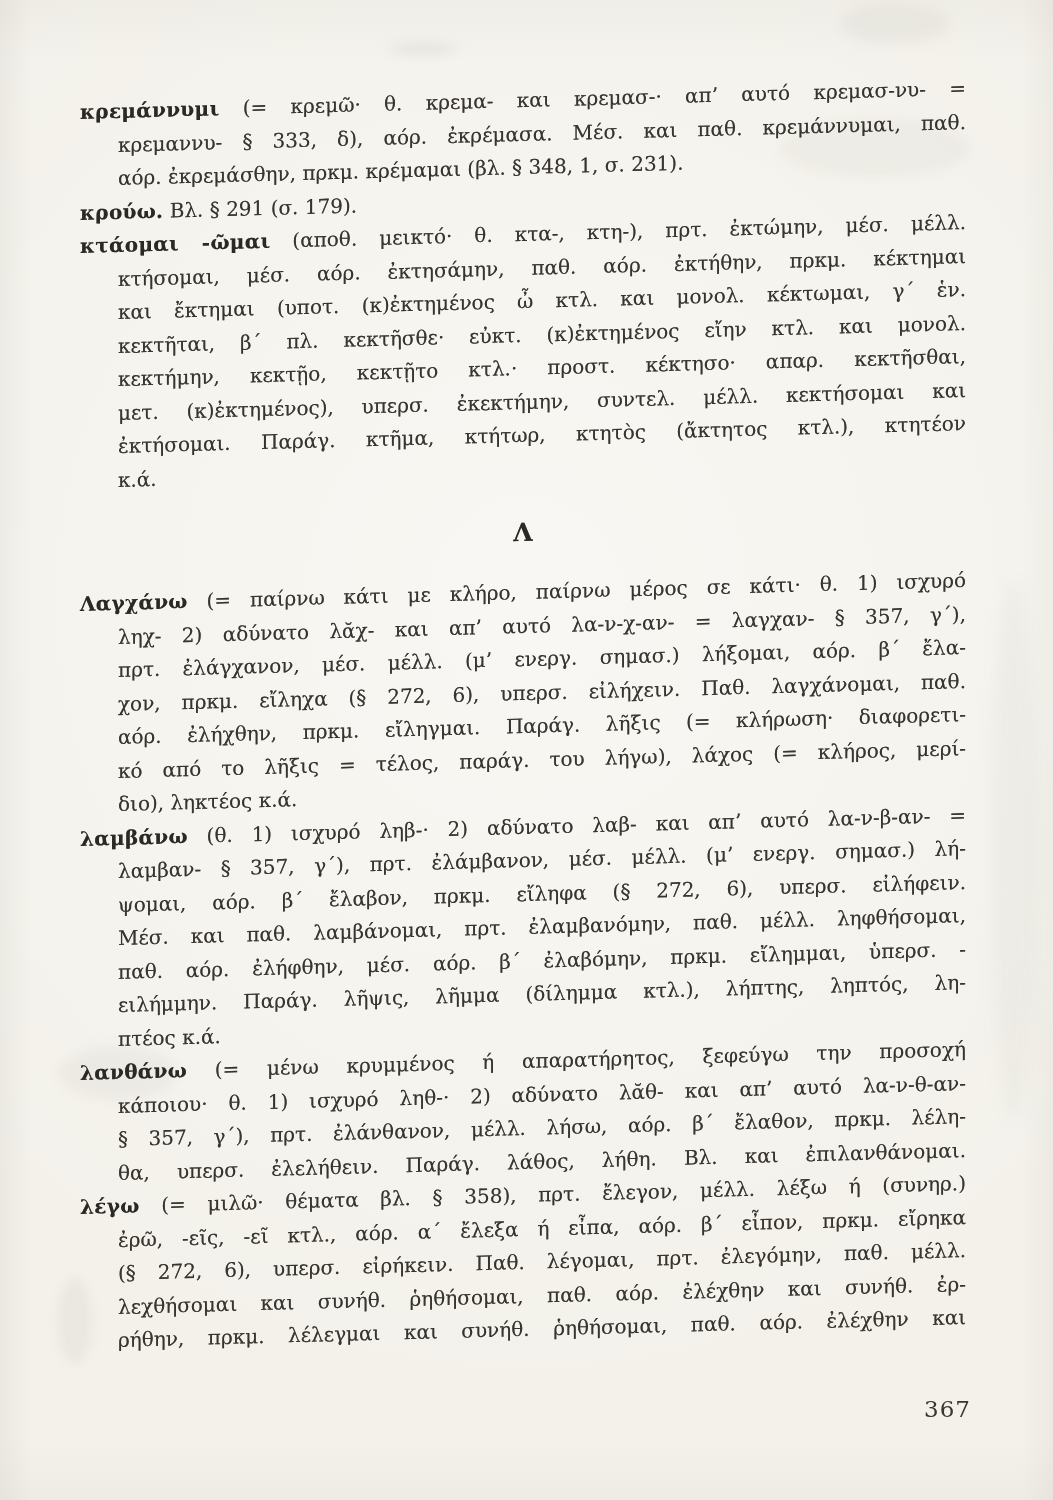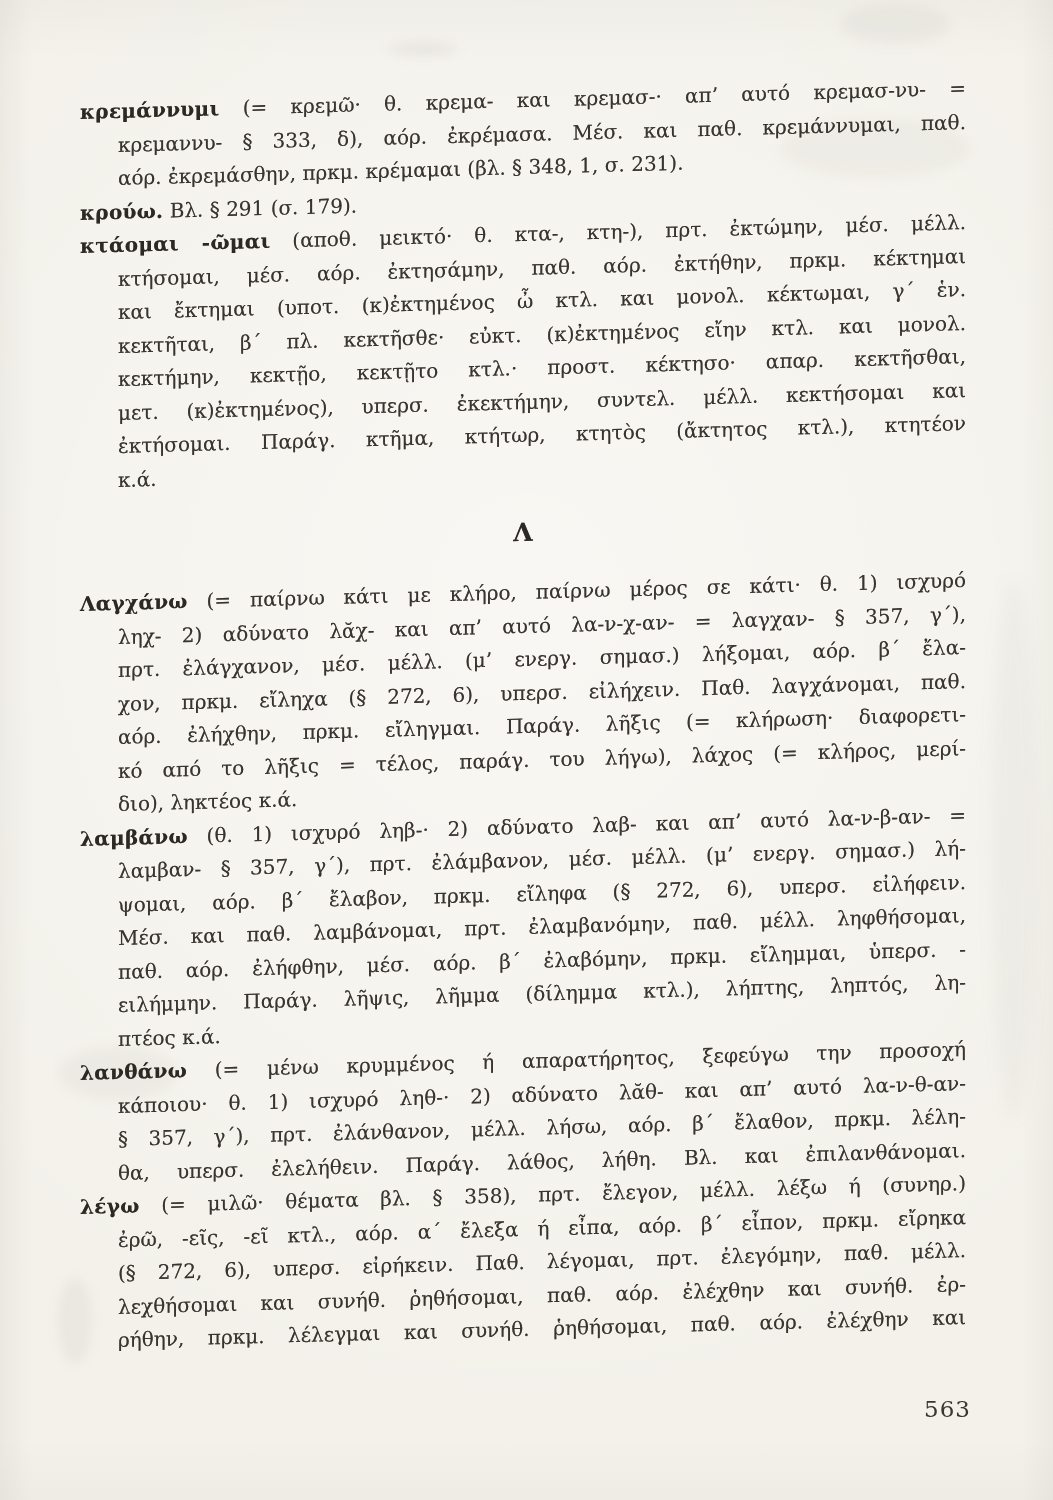--- a/index.html
+++ b/index.html
@@ -136,14 +136,14 @@
         <div class="entry">
           <div class="line"><b class="hw">λέγω</b> (= μιλῶ· θέματα βλ. § 358), πρτ. ἔλεγον, μέλλ. λέξω ή (συνηρ.)</div>
           <div class="line cont">ἐρῶ, -εῖς, -εῖ κτλ., αόρ. α΄ ἔλεξα ή εἶπα, αόρ. β΄ εἶπον, πρκμ. εἴρηκα</div>
           <div class="line cont">(§ 272, 6), υπερσ. εἰρήκειν. Παθ. λέγομαι, πρτ. ἐλεγόμην, παθ. μέλλ.</div>
           <div class="line cont">λεχθήσομαι και συνήθ. ῥηθήσομαι, παθ. αόρ. ἐλέχθην και συνήθ. ἐρ-</div>
           <div class="line cont">ρήθην, πρκμ. λέλεγμαι και συνήθ. ῥηθήσομαι, παθ. αόρ. ἐλέχθην και</div>
         </div>
       </section>
   </div>
 
-  <div class="page-number">563</div>
+  <div class="page-number">367</div>
 </div>
 
 </body></html>

